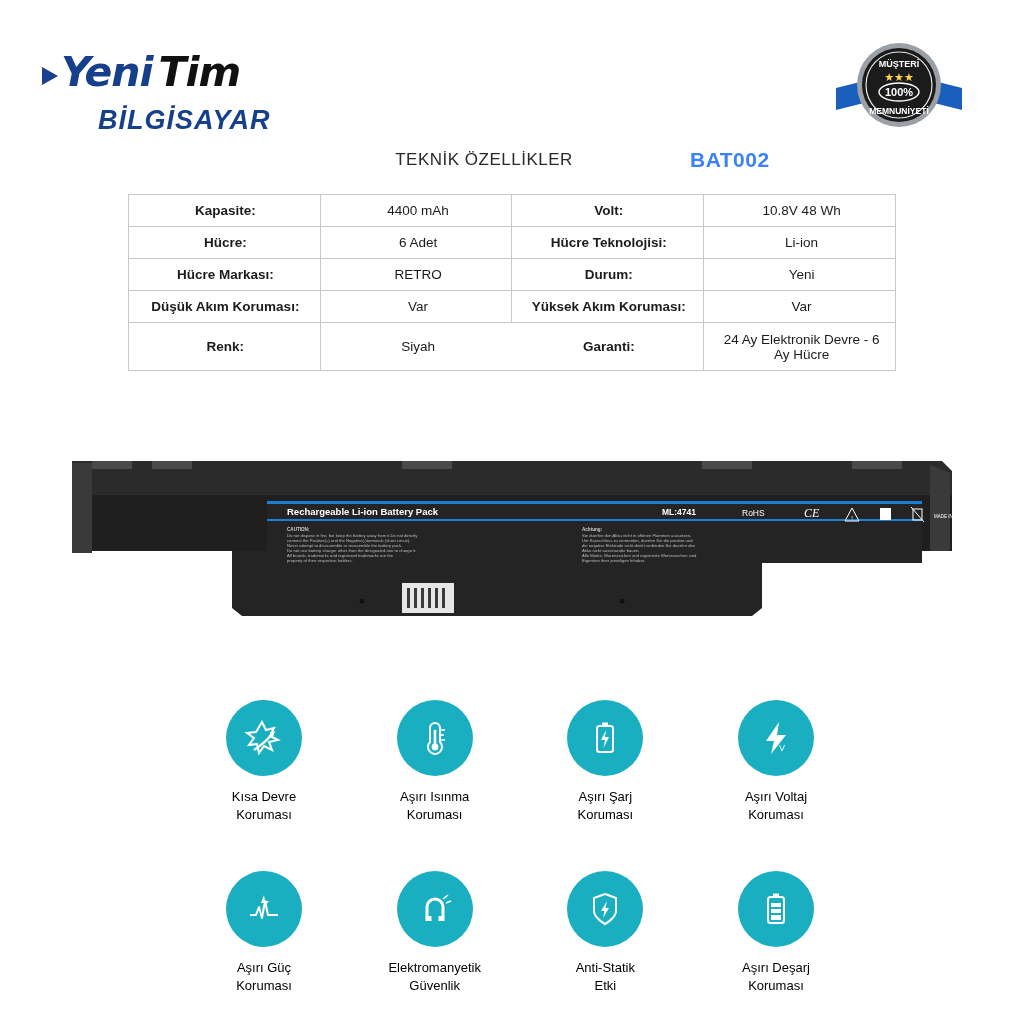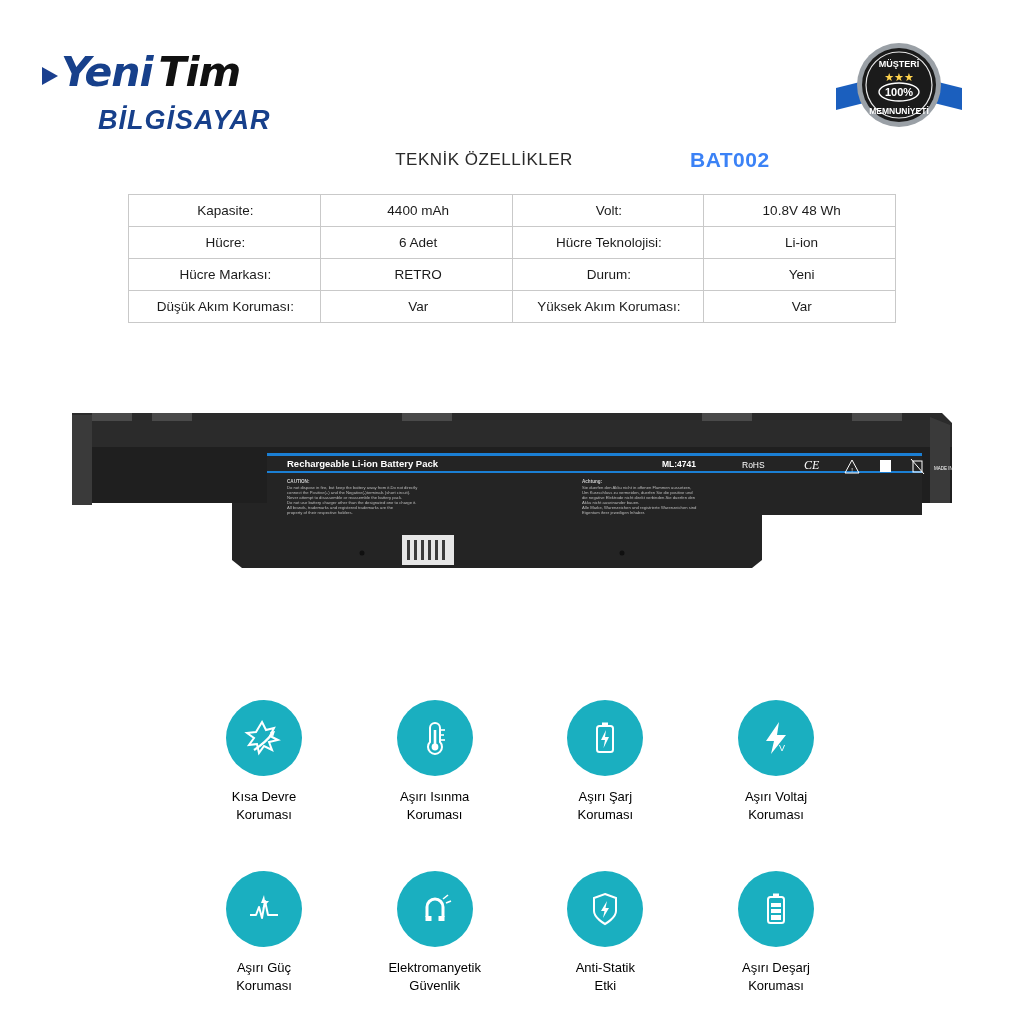--- a/index.html
+++ b/index.html
@@ -65,21 +65,21 @@
   .table-wrap { margin:14px 128px 0 128px; }
   table.specs {
     width:768px; border-collapse:collapse;
     font-size:13.5px;
   }
   table.specs td {
     border:1px solid #c9c9c9;
     height:32px; padding:3px 8px;
     text-align:center; vertical-align:middle;
   }
-  table.specs td.label { font-weight:normal; width:192px;padding-left:10px; }
+  table.specs td.label { font-weight:bold; width:192px;padding-left:10px; }
   table.specs td.value { width:192px;padding-left:12px; }
   table.specs tr.tall td { height:48px; }
   table.specs tr.tall td.noborder-mid { border-left:1px solid #fff; border-right:1px solid #fff; }
 
   
   .battery-area { position:relative; height:250px; margin-top:62px; }
   .battery { position:absolute; left:62px; top:0; width:900px; height:200px; }
 
   
   .features {
@@ -159,20 +159,26 @@
         <td class="value">RETRO</td>
         <td class="label">Durum:</td>
         <td class="value">Yeni</td>
       </tr>
       <tr>
         <td class="label">Düşük Akım Koruması:</td>
         <td class="value">Var</td>
         <td class="label">Yüksek Akım Koruması:</td>
         <td class="value">Var</td>
       </tr>
+      <tr class="tall">
+        <td class="label">Renk:</td>
+        <td class="value noborder-mid">Siyah</td>
+        <td class="label">Garanti:</td>
+        <td class="value">24 Ay Elektronik Devre - 6 Ay Hücre</td>
+      </tr>
     </tbody>
   </table>
 </div>
 
 <div class="battery-area">
   <div class="battery">
     <svg width="900" height="200" viewBox="0 0 900 200">
 
       <path d="M10,28 L880,28 L890,38 L890,62 L10,62 Z" fill="#2b2b2b"></path>
 

